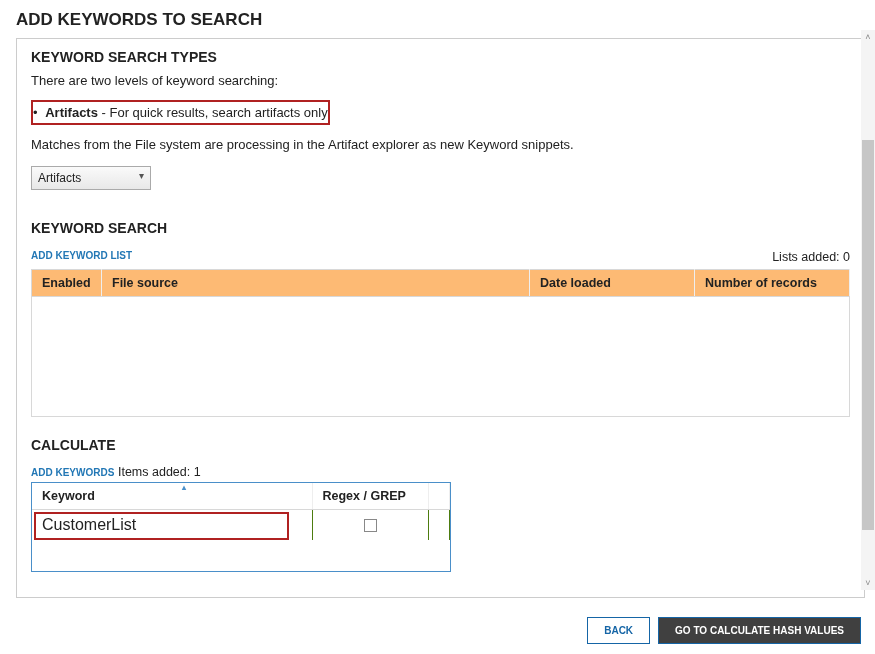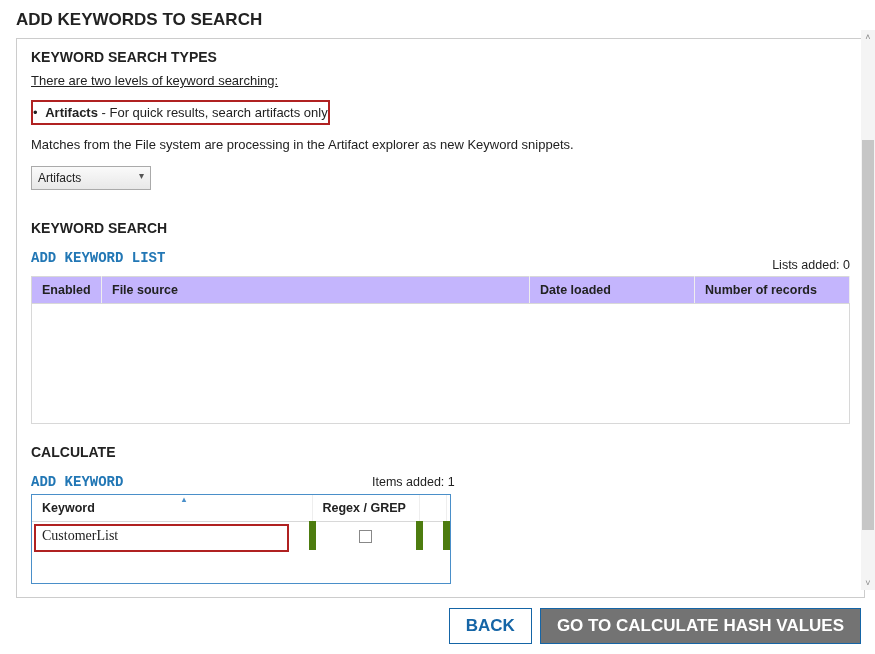--- a/index.html
+++ b/index.html
@@ -49,21 +49,20 @@
     top: 110px;
     height: 390px;
   }
   .section-heading {
     font-size: 14px;
     font-weight: 700;
     margin-bottom: 8px;
   }
   .intro {
     margin-bottom: 8px;
-    text-decoration: underline;
   }
   .bullet-row {
     margin: 4px 0;
     padding: 4px 6px;
   }
   .bullet-row .dot { margin-right: 4px; }
   .highlight-box {
     border: 2.5px solid #b02121;
     display: inline-block;
     padding: 3px 0;
@@ -85,44 +84,43 @@
     content: "▾";
     position: absolute;
     right: 6px; top: 3px;
     color: #555;
     font-size: 10px;
   }
   .spacer { height: 30px; }
   .link-action {
     color: #2277b5;
     font-weight: 700;
-    font-size: 14px;
+    font-size: 10px;
     margin: 6px 0 4px 0;
     display: inline-block;
-    font-family: Liberation Mono, monospace;
   }
   .count-right {
     float: right;
     font-size: 12.5px;
-    margin-top: 14px;
+    margin-top: 6px;
   }
   .table {
     width: 100%;
     border-collapse: collapse;
     margin-top: 4px;
     border: 1px solid #d8d8d8;
   }
   .table th {
     text-align: left;
     font-weight: 700;
     font-size: 12.5px;
     padding: 6px 10px;
     border-bottom: 1px solid #d8d8d8;
     border-right: 1px solid #eee;
-    background: #c4b5fd;
+    background: #fdba74;
   }
   .list-body {
     height: 120px;
   }
   .keywords-table-wrap {
     border: 1px solid #4a8fc9;
     width: 420px;
     margin-top: 0;
     height: 90px;
     position: relative;
@@ -134,23 +132,22 @@
   .keywords-table th {
     text-align: left;
     font-weight: 700;
     font-size: 12.5px;
     padding: 6px 10px;
     border-bottom: 1px solid #d8d8d8;
     border-right: 1px solid #eee;
   }
   .keywords-table td {
     padding: 6px 10px;
-    font-size: 14px;
-    border-right: 7px solid #4d7c0f;
-    font-family: Liberation Serif, serif;
+    font-size: 16px;
+    border-right: 1px solid #4d7c0f;
   }
   .kw-highlight {
     position: absolute;
     left: 2px;
     top: 29px;
     width: 255px;
     height: 28px;
     border: 2.5px solid #b02121;
     pointer-events: none;
   }
@@ -162,31 +159,31 @@
   }
   .footer-buttons {
     position: absolute;
     right: 14px;
     bottom: 10px;
     display: flex;
     gap: 8px;
   }
   .btn {
     font-weight: 700;
-    font-size: 17px;
+    font-size: 10px;
     padding: 7px 16px;
     cursor: pointer;
   }
   .btn-back {
     background: #fff;
     color: #1565a6;
     border: 1px solid #1565a6;
   }
   .btn-primary {
-    background: #737373;
+    background: #404040;
     color: #fff;
     border: 1px solid #1565a6;
   }
   .sort-arrow {
     position:absolute;
     font-size:8px;
     color:#4a8fc9;
     left:150px;
     top:0px;
   }
@@ -236,22 +233,22 @@
         <tr>
           <td colspan="4" class="list-body"></td>
         </tr>
       </tbody>
   </table>
 
   <div style="height:20px"></div>
 
   
   <div class="section-heading">CALCULATE</div>
-  <span class="link-action">ADD KEYWORD</span>
-  <span style="font-size:12.5px;margin-left:245px">Items added: 1</span>
+  <span class="link-action">ADD KEYWORDS</span>
+  <span style="font-size:12.5px;">Items added: 1</span>
 
   <div class="keywords-table-wrap">
     <table class="keywords-table">
       <thead>
         <tr class="kw-header-row">
           <th style="width:280px;position:relative">
             <span>Keyword</span>
             <span class="sort-arrow">▴</span>
           </th>
           <th>Regex / GREP</th>

